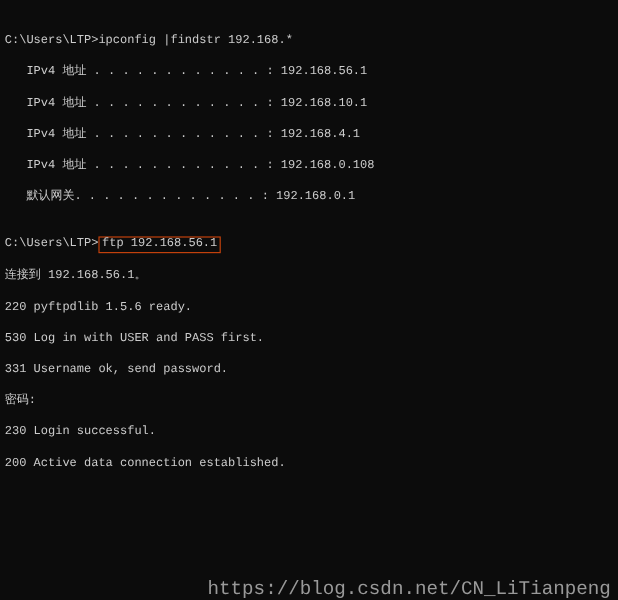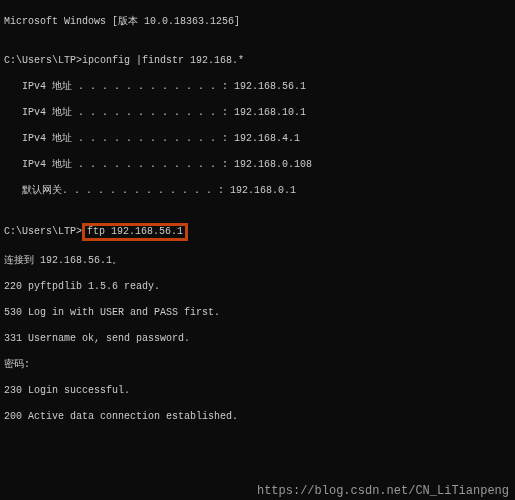--- a/index.html
+++ b/index.html
@@ -1,25 +1,24 @@
 <!DOCTYPE html>
 <html><head>
 <meta charset="utf-8">
 <style>
 html,body{margin:0;padding:0;background:#0c0c0c;color:#cccccc;font-family:Consolas,"Courier New",monospace;font-size:10px;line-height:13px;width:515px;height:500px;overflow:hidden}
 .terminal{padding:2px 4px;white-space:pre;position:relative}
 .line{white-space:pre}
-.hi{border:3px solid #c2410c;padding:0 2px;display:inline-block;line-height:12px}
-.watermark{position:absolute;bottom:2px;right:6px;color:#999;font-size:12px}
+.hi{border:1px solid #c2410c;padding:0 2px;display:inline-block;line-height:12px}
+.watermark{position:absolute;bottom:2px;right:6px;color:#999;font-size:16px}
 </style>
 </head>
 <body>
 
 <div class="terminal">
-<div class="line">Microsoft Windows [版本 10.0.18363.1256]</div>
 <div class="line"></div>
 <div class="line">C:\Users\LTP&gt;ipconfig |findstr 192.168.*</div>
 <div class="line">   IPv4 地址 . . . . . . . . . . . . : 192.168.56.1</div>
 <div class="line">   IPv4 地址 . . . . . . . . . . . . : 192.168.10.1</div>
 <div class="line">   IPv4 地址 . . . . . . . . . . . . : 192.168.4.1</div>
 <div class="line">   IPv4 地址 . . . . . . . . . . . . : 192.168.0.108</div>
 <div class="line">   默认网关. . . . . . . . . . . . . : 192.168.0.1</div>
 <div class="line"></div>
 <div class="line"><span>C:\Users\LTP&gt;</span><span class="hi">ftp 192.168.56.1</span></div>
 <div class="line">连接到 192.168.56.1。</div>

